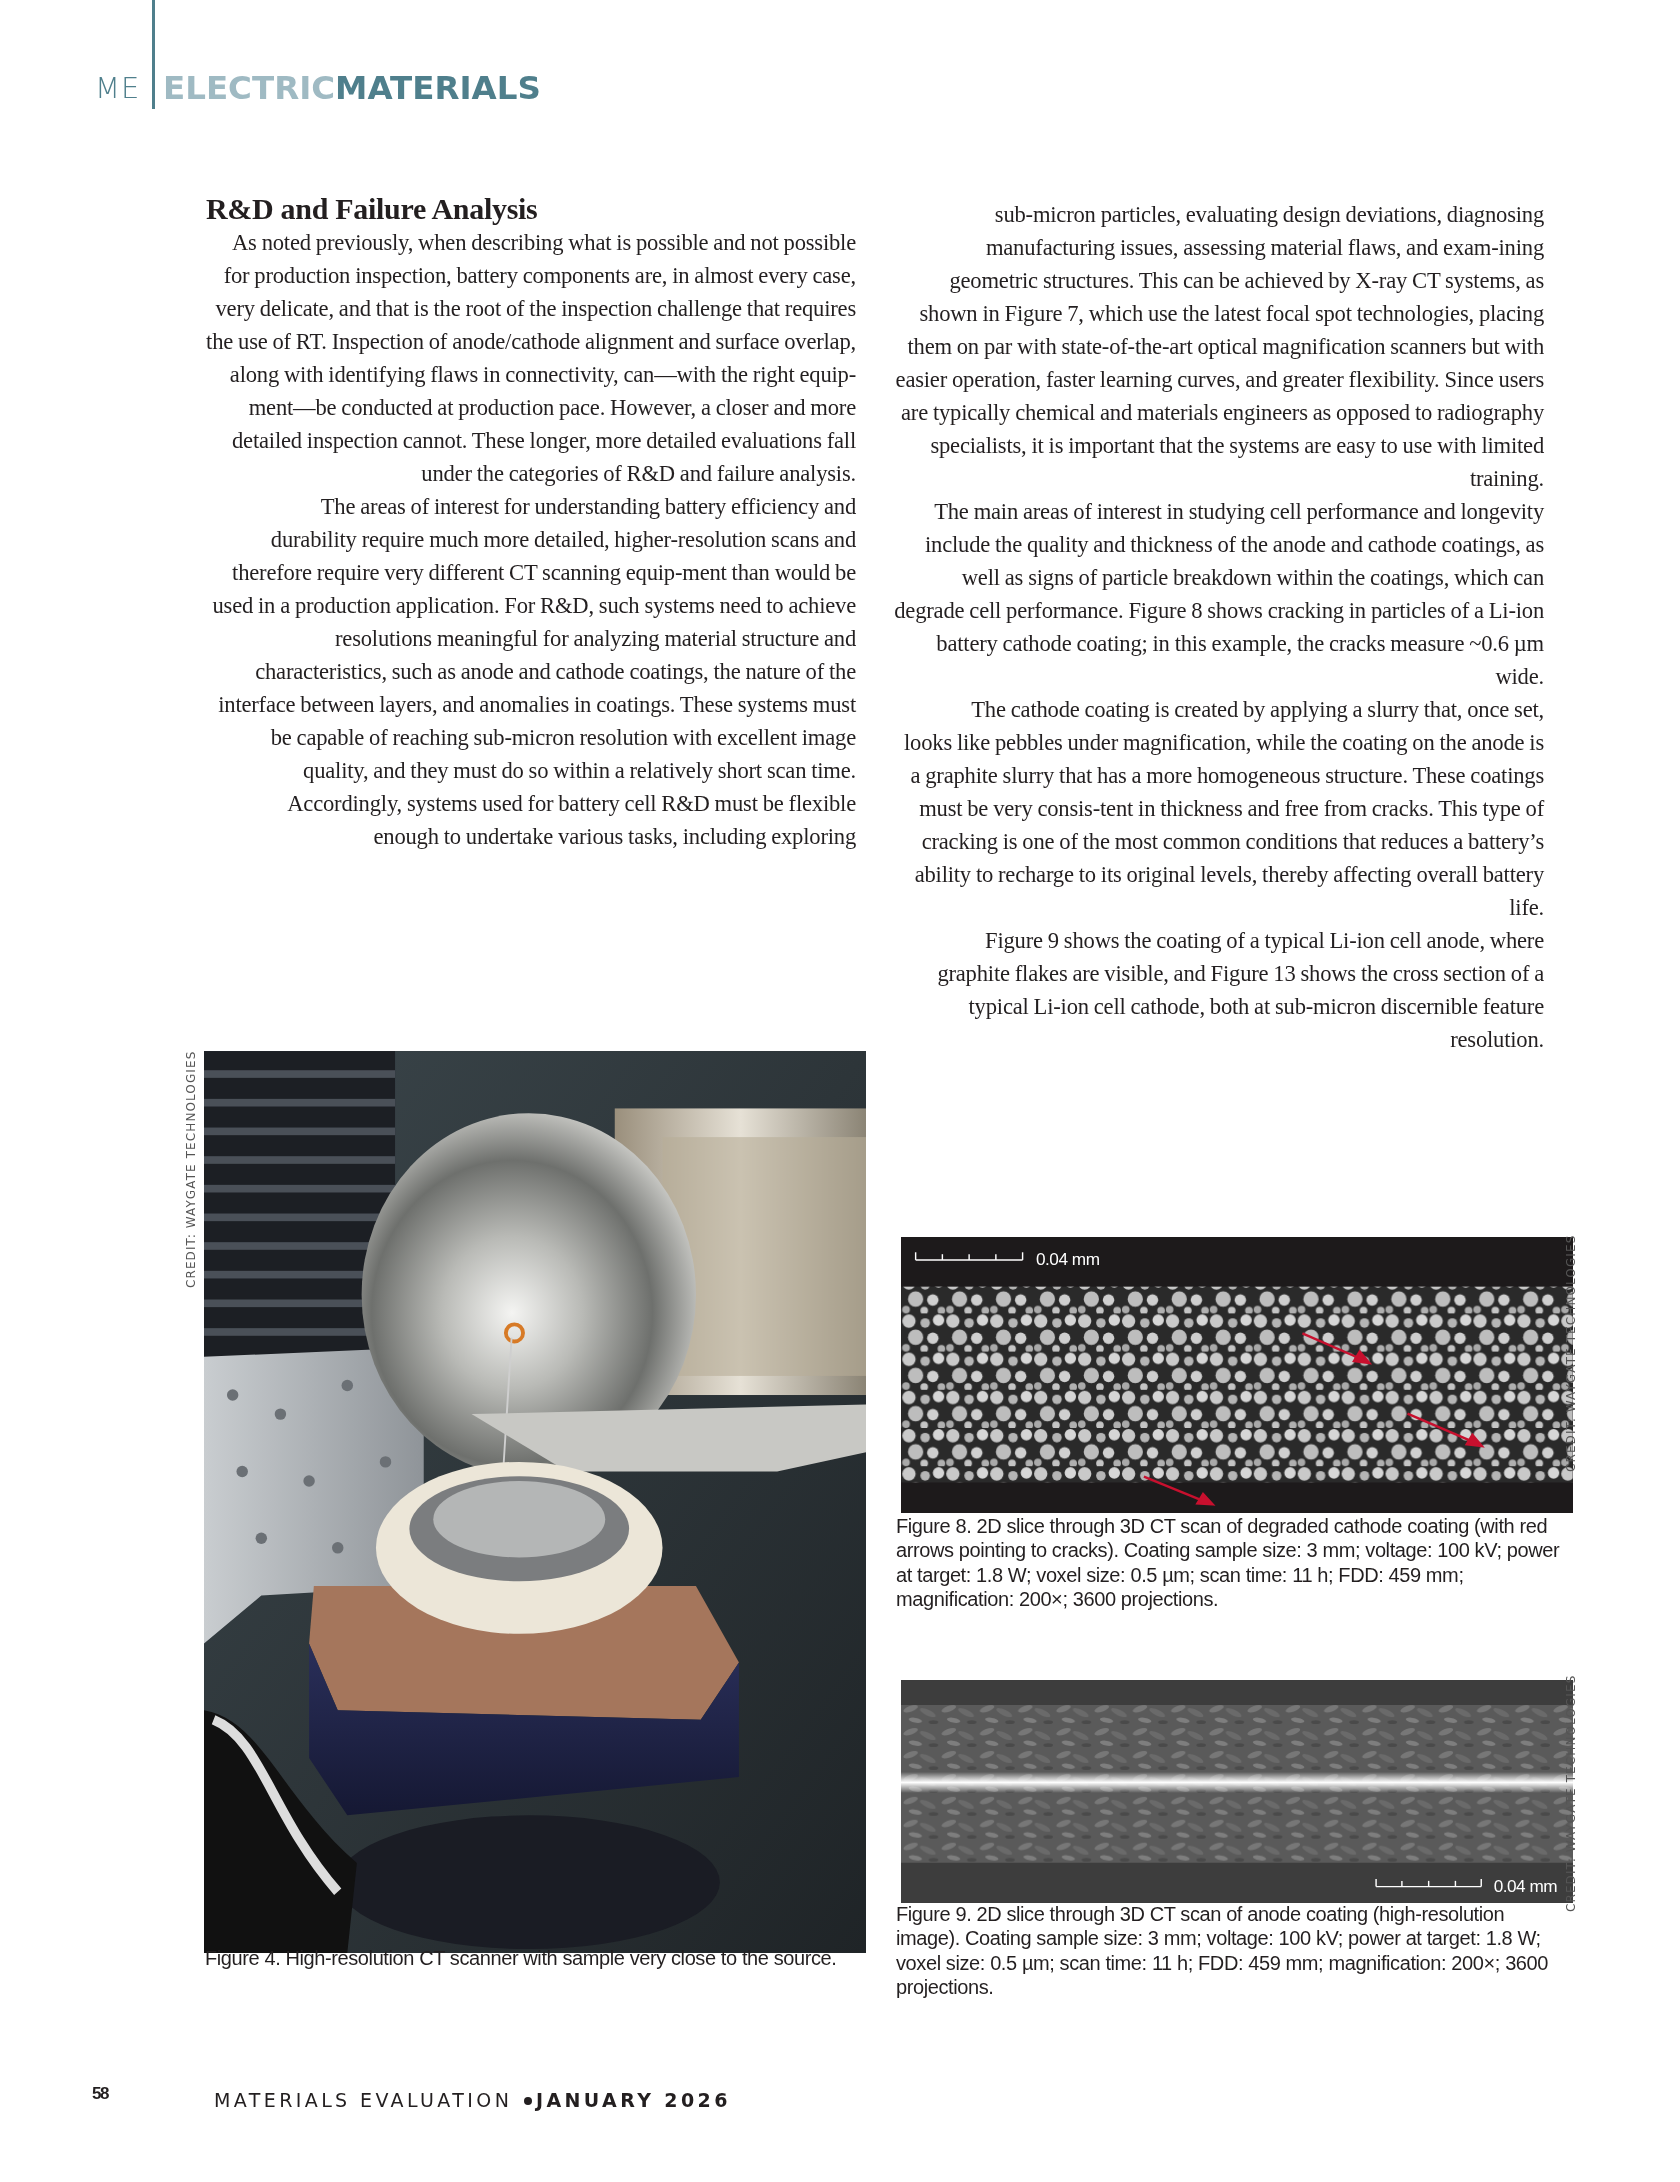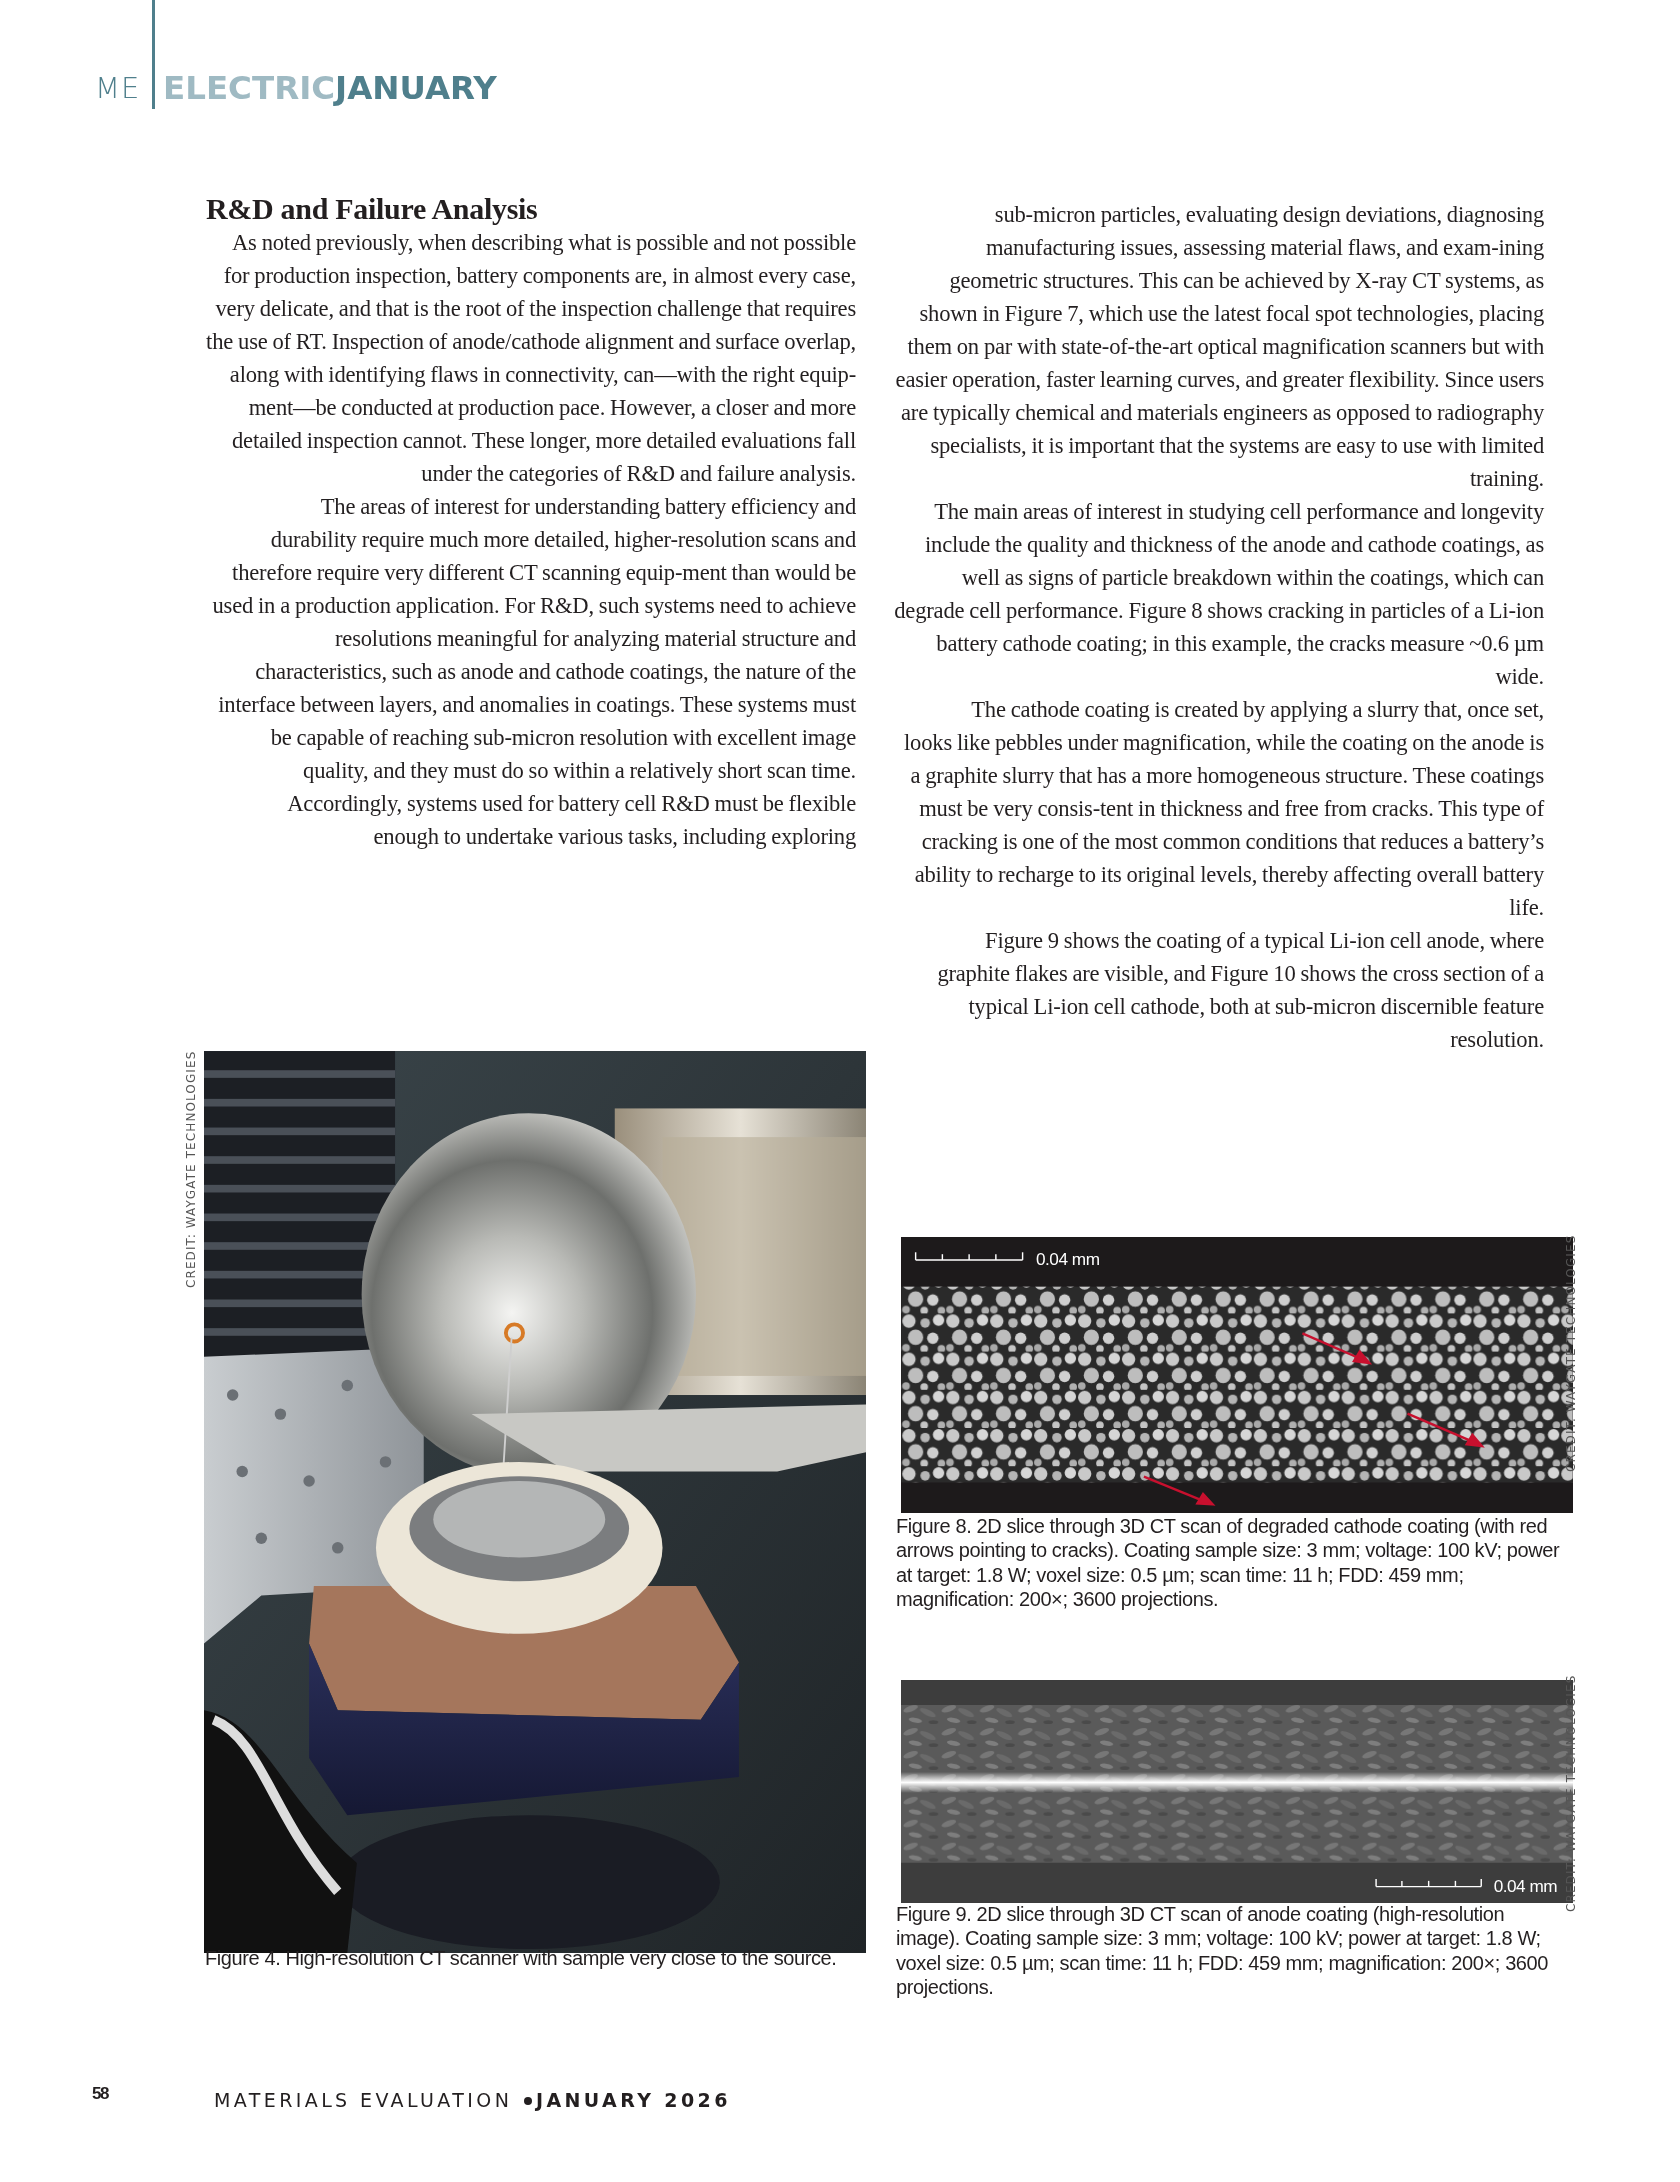--- a/index.html
+++ b/index.html
@@ -44,35 +44,35 @@
   .footer-text { left: 214px; top: 2089px; font-family: "DejaVu Sans", sans-serif; font-size: 19px; letter-spacing: 3.4px; color: #231f20; white-space: nowrap; }
   .footer-text .issue { font-weight: bold; }
   .footer-text .dot { display: inline-block; width: 8.6px; height: 8.6px; border-radius: 50%; background: #231f20; margin: 0 3.8px 1px 1.9px; vertical-align: middle; }
 </style>
 </head>
 <body>
 
 <div class="abs hdr-rule"></div>
 <div class="abs hdr-me">ME</div>
 <div class="abs hdr-section">
-  <span class="light">ELECTRIC</span><span class="dark">JANUARY</span>
+  <span class="light">ELECTRIC</span><span class="dark">MATERIALS</span>
 </div>
 
 <div class="abs col col-left">
   <h2>R&amp;D and Failure Analysis</h2>
   <p class="tight">As noted previously, when describing what is possible and not possible for production inspection, battery components are, in almost every case, very delicate, and that is the root of the inspection challenge that requires the use of RT. Inspection of anode/cathode alignment and surface overlap, along with identifying flaws in connectivity, can—with the right equip-ment—be conducted at production pace. However, a closer and more detailed inspection cannot. These longer, more detailed evaluations fall under the categories of R&amp;D and failure analysis.</p>
   <p class="indent tight">The areas of interest for understanding battery efficiency and durability require much more detailed, higher-resolution scans and therefore require very different CT scanning equip-ment than would be used in a production application. For R&amp;D, such systems need to achieve resolutions meaningful for analyzing material structure and characteristics, such as anode and cathode coatings, the nature of the interface between layers, and anomalies in coatings. These systems must be capable of reaching sub-micron resolution with excellent image quality, and they must do so within a relatively short scan time.</p>
   <p class="indent tight">Accordingly, systems used for battery cell R&amp;D must be flexible enough to undertake various tasks, including exploring</p>
 </div>
 
 <div class="abs col col-right">
   <p class="tight">sub-micron particles, evaluating design deviations, diagnosing manufacturing issues, assessing material flaws, and exam-ining geometric structures. This can be achieved by X-ray CT systems, as shown in Figure 7, which use the latest focal spot technologies, placing them on par with state-of-the-art optical magnification scanners but with easier operation, faster learning curves, and greater flexibility. Since users are typically chemical and materials engineers as opposed to radiography specialists, it is important that the systems are easy to use with limited training.</p>
   <p class="indent tight">The main areas of interest in studying cell performance and longevity include the quality and thickness of the anode and cathode coatings, as well as signs of particle breakdown within the coatings, which can degrade cell performance. Figure 8 shows cracking in particles of a Li-ion battery cathode coating; in this example, the cracks measure ~0.6 µm wide.</p>
   <p class="indent tight">The cathode coating is created by applying a slurry that, once set, looks like pebbles under magnification, while the coating on the anode is a graphite slurry that has a more homogeneous structure. These coatings must be very consis-tent in thickness and free from cracks. This type of cracking is one of the most common conditions that reduces a battery’s ability to recharge to its original levels, thereby affecting overall battery life.</p>
-  <p class="indent tight">Figure 9 shows the coating of a typical Li-ion cell anode, where graphite flakes are visible, and Figure 10 shows the cross section of a typical Li-ion cell cathode, both at sub-micron discernible feature resolution.</p>
+  <p class="indent tight">Figure 9 shows the coating of a typical Li-ion cell anode, where graphite flakes are visible, and Figure 13 shows the cross section of a typical Li-ion cell cathode, both at sub-micron discernible feature resolution.</p>
 </div>
 
 <div class="abs credit credit-l">CREDIT: WAYGATE TECHNOLOGIES</div>
 <div class="abs fig7" title="Photo of high-resolution CT scanner with conical X-ray source and sample on rotary stage">
   <svg width="662" height="902" viewBox="0 0 693 944">
     <defs>
       <linearGradient id="bgwall" x1="0" y1="0" x2="1" y2="1">
         <stop offset="0" stop-color="#3b464b"></stop>
           <stop offset="1" stop-color="#1f2427"></stop>
       </linearGradient>

